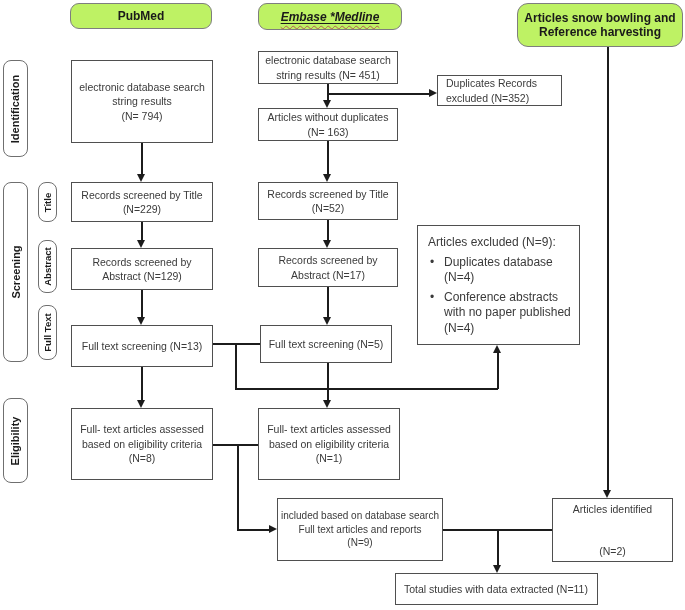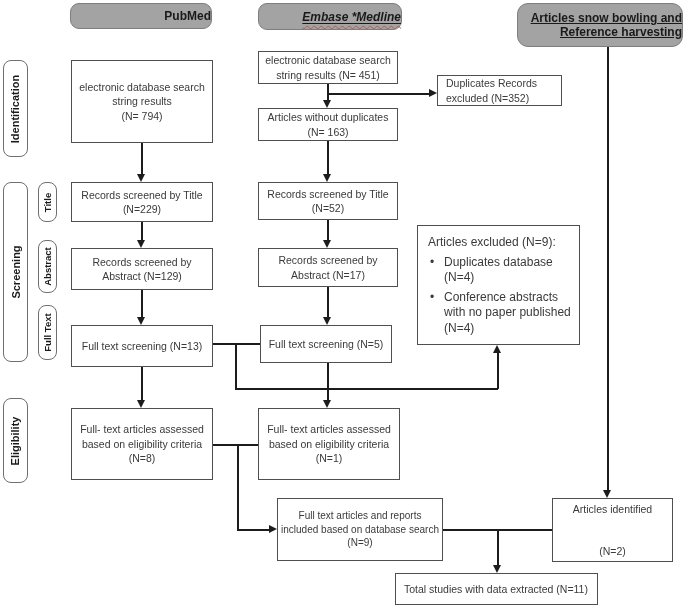--- a/index.html
+++ b/index.html
@@ -11,22 +11,22 @@
   .box{
     position:absolute;background:#fff;border:1.5px solid #4f4f4f;
     display:flex;flex-direction:column;align-items:center;justify-content:center;
     font-size:10.5px;line-height:1.38;color:#3a3a3a;text-align:center;box-sizing:border-box;
   }
   .box .bl{white-space:nowrap;}
   .box.leftalign{align-items:flex-start;text-align:left;padding-left:8px;}
   .box.small-font{font-size:10px;}
   
   .rounded{
-    position:absolute;background:#a3a3a3;border:1.5px solid #7e7e7e;border-radius:9px;
-    display:flex;flex-direction:column;align-items:flex-end;justify-content:center;
+    position:absolute;background:#bef264;border:1.5px solid #7e7e7e;border-radius:9px;
+    display:flex;flex-direction:column;align-items:center;justify-content:center;
     font-size:12px;font-weight:bold;color:#1a1a1a;text-align:center;box-sizing:border-box;
   }
   .stage{
     position:absolute;background:#fff;border:1.5px solid #6f6f6f;border-radius:8px;
     display:flex;align-items:center;justify-content:center;box-sizing:border-box;
   }
   .stage span{
     transform:rotate(-90deg);white-space:nowrap;font-weight:bold;color:#1a1a1a;font-size:11px;
   }
   .stage.minor span{font-size:9.5px;}
@@ -53,21 +53,21 @@
 <body>
 
 <div id="canvas">
 
   <div class="rounded" style="left:70px;top:3px;width:142px;height:26px;">
     <span>PubMed</span>
   </div>
   <div class="rounded" style="left:258px;top:3px;width:144px;height:27px;">
     <span class="u-solid"><span class="u-wavy">Embase *Medline</span></span>
   </div>
-  <div class="rounded" style="left:517px;top:3px;width:166px;height:44px;border-radius:11px;text-decoration:underline;">
+  <div class="rounded" style="left:517px;top:3px;width:166px;height:44px;border-radius:11px;">
     <div>Articles snow bowling and</div>
     <div>Reference harvesting</div>
   </div>
 
   <div class="stage" style="left:3px;top:60px;width:25px;height:97px;">
     <span>Identification</span>
   </div>
   <div class="stage" style="left:3px;top:182px;width:25px;height:180px;">
     <span>Screening</span>
   </div>
@@ -137,22 +137,22 @@
   </div>
   <div class="excl" style="left:417px;top:225px;width:163px;height:120px;">
     <div>Articles excluded (N=9):</div>
     <ul>
       <li>Duplicates database (N=4)</li>
       <li>Conference abstracts with no paper published (N=4)</li>
     </ul>
   </div>
 
   <div class="box small-font" style="left:277px;top:498px;width:166px;height:63px;">
+    <div class="bl">included based on database search</div>
     <div class="bl">Full text articles and reports</div>
-    <div class="bl">included based on database search</div>
     <div class="bl">(N=9)</div>
   </div>
   <div class="box" style="left:552px;top:498px;width:121px;height:64px;gap:28px;">
     <div class="bl">Articles identified</div>
     <div class="bl">(N=2)</div>
   </div>
   <div class="box leftalign" style="left:395px;top:573px;width:203px;height:32px;">
     <div class="bl">Total studies with data extracted (N=11)</div>
   </div>
 

